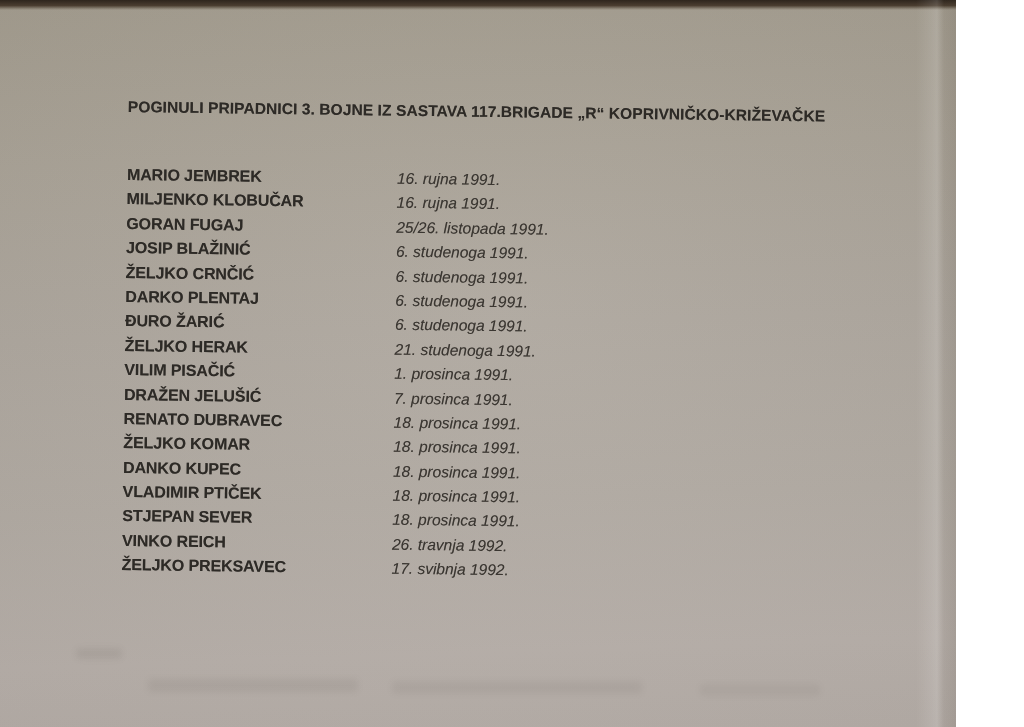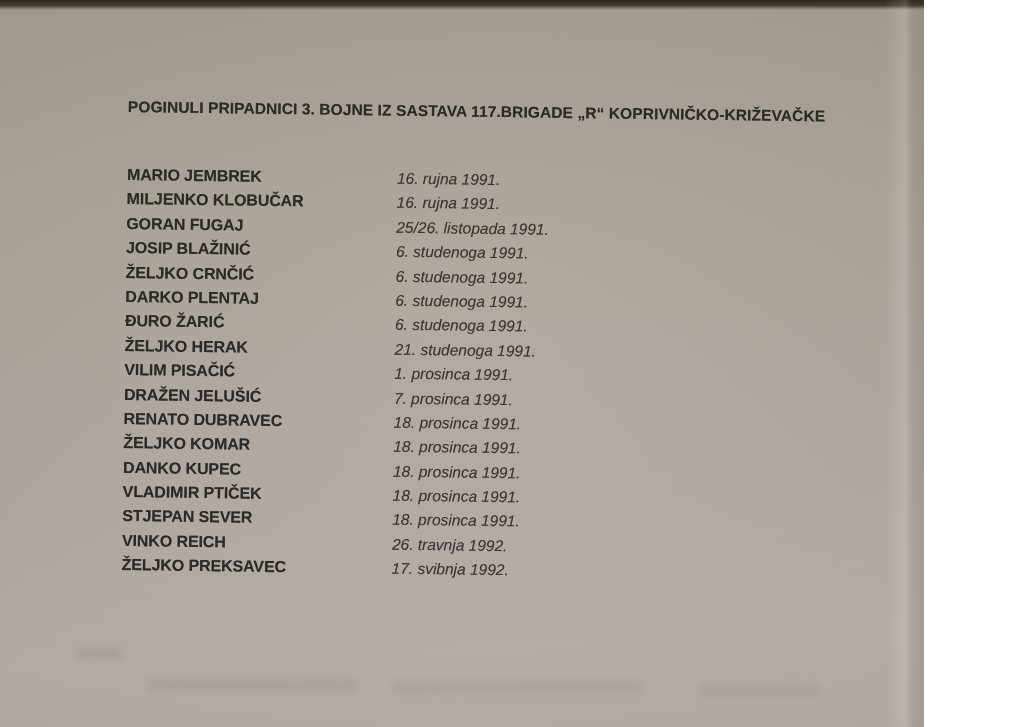--- a/index.html
+++ b/index.html
@@ -12,20 +12,21 @@
   }
 
   .photo {
     position: relative;
     width: 924px;
     height: 727px;
     background:
       radial-gradient(ellipse 900px 600px at 52% 42%, rgba(255,255,255,0.07), rgba(0,0,0,0.05)),
       linear-gradient(178deg, #a39c8e 0%, #a8a195 22%, #aca59c 45%, #b1aaa2 68%, #b8b0aa 88%, #b6aea8 100%);
     overflow: hidden;
+    padding-left: 32px;
   }
 
   
   .top-edge {
     position: absolute;
     top: 0; left: 0; right: 0;
     height: 10px;
     background: linear-gradient(180deg, #2e251d 0%, #4a3d30 55%, rgba(90,78,62,0.35) 85%, rgba(90,78,62,0) 100%);
   }
 

